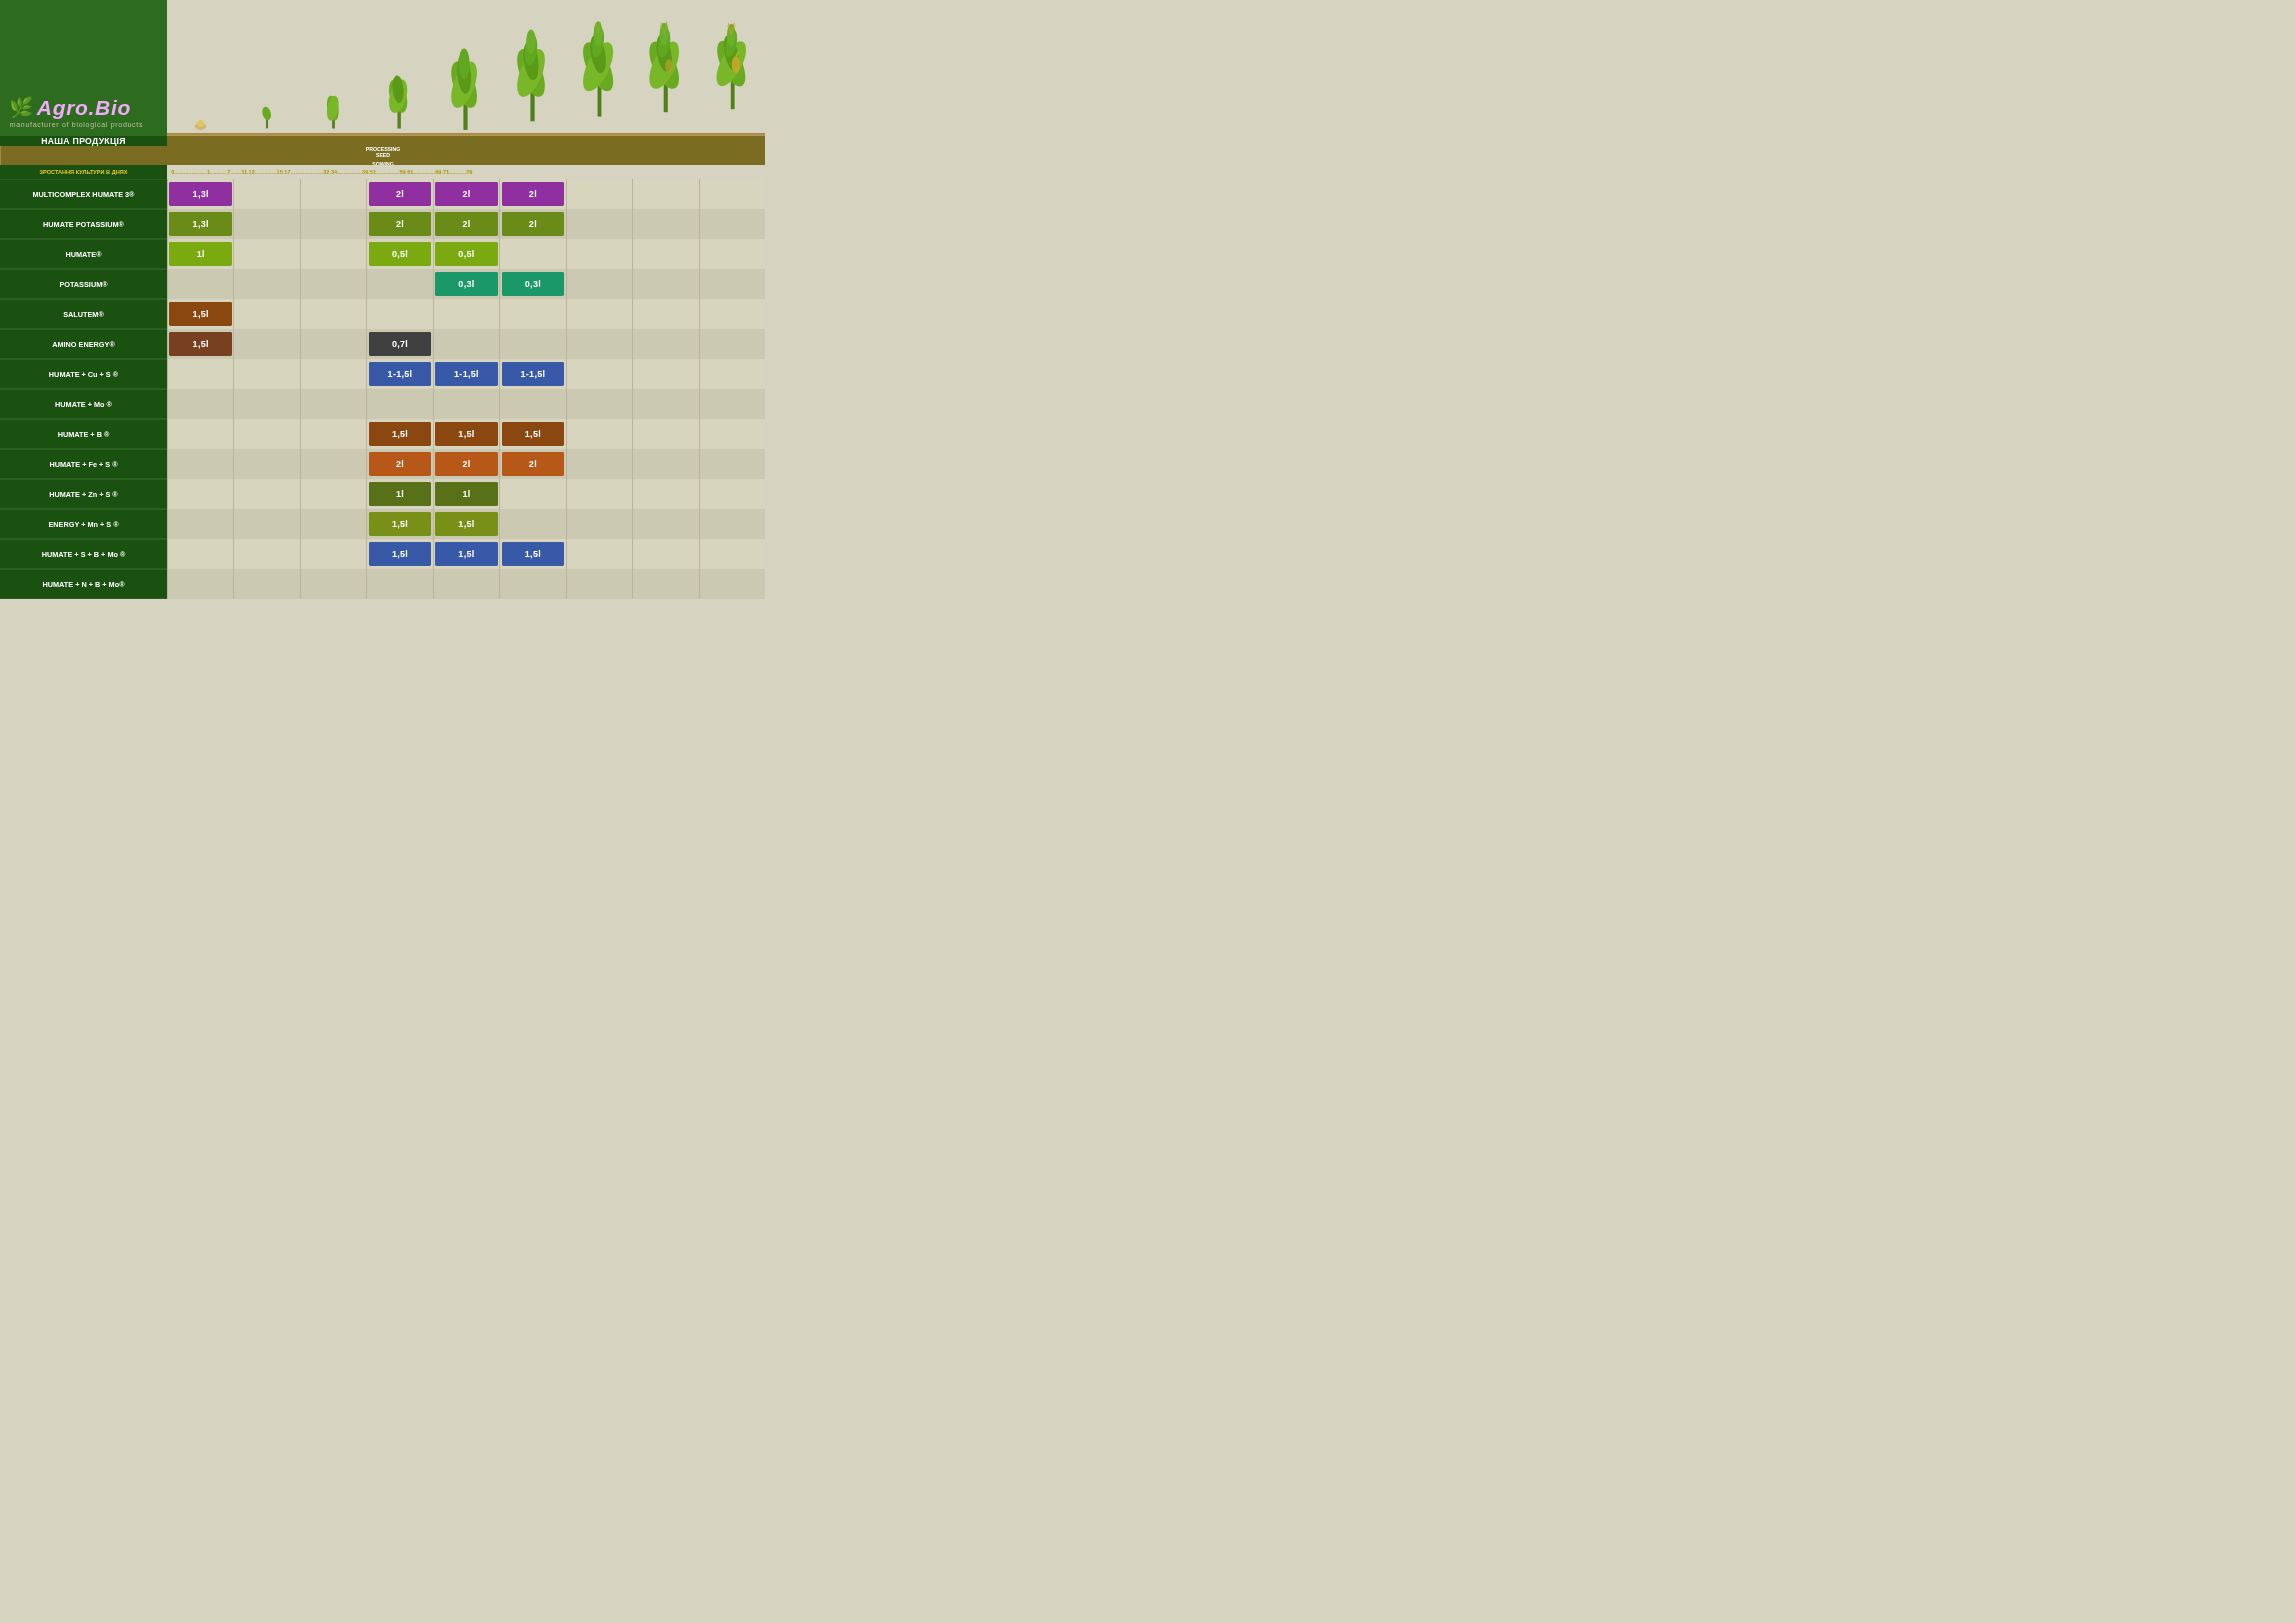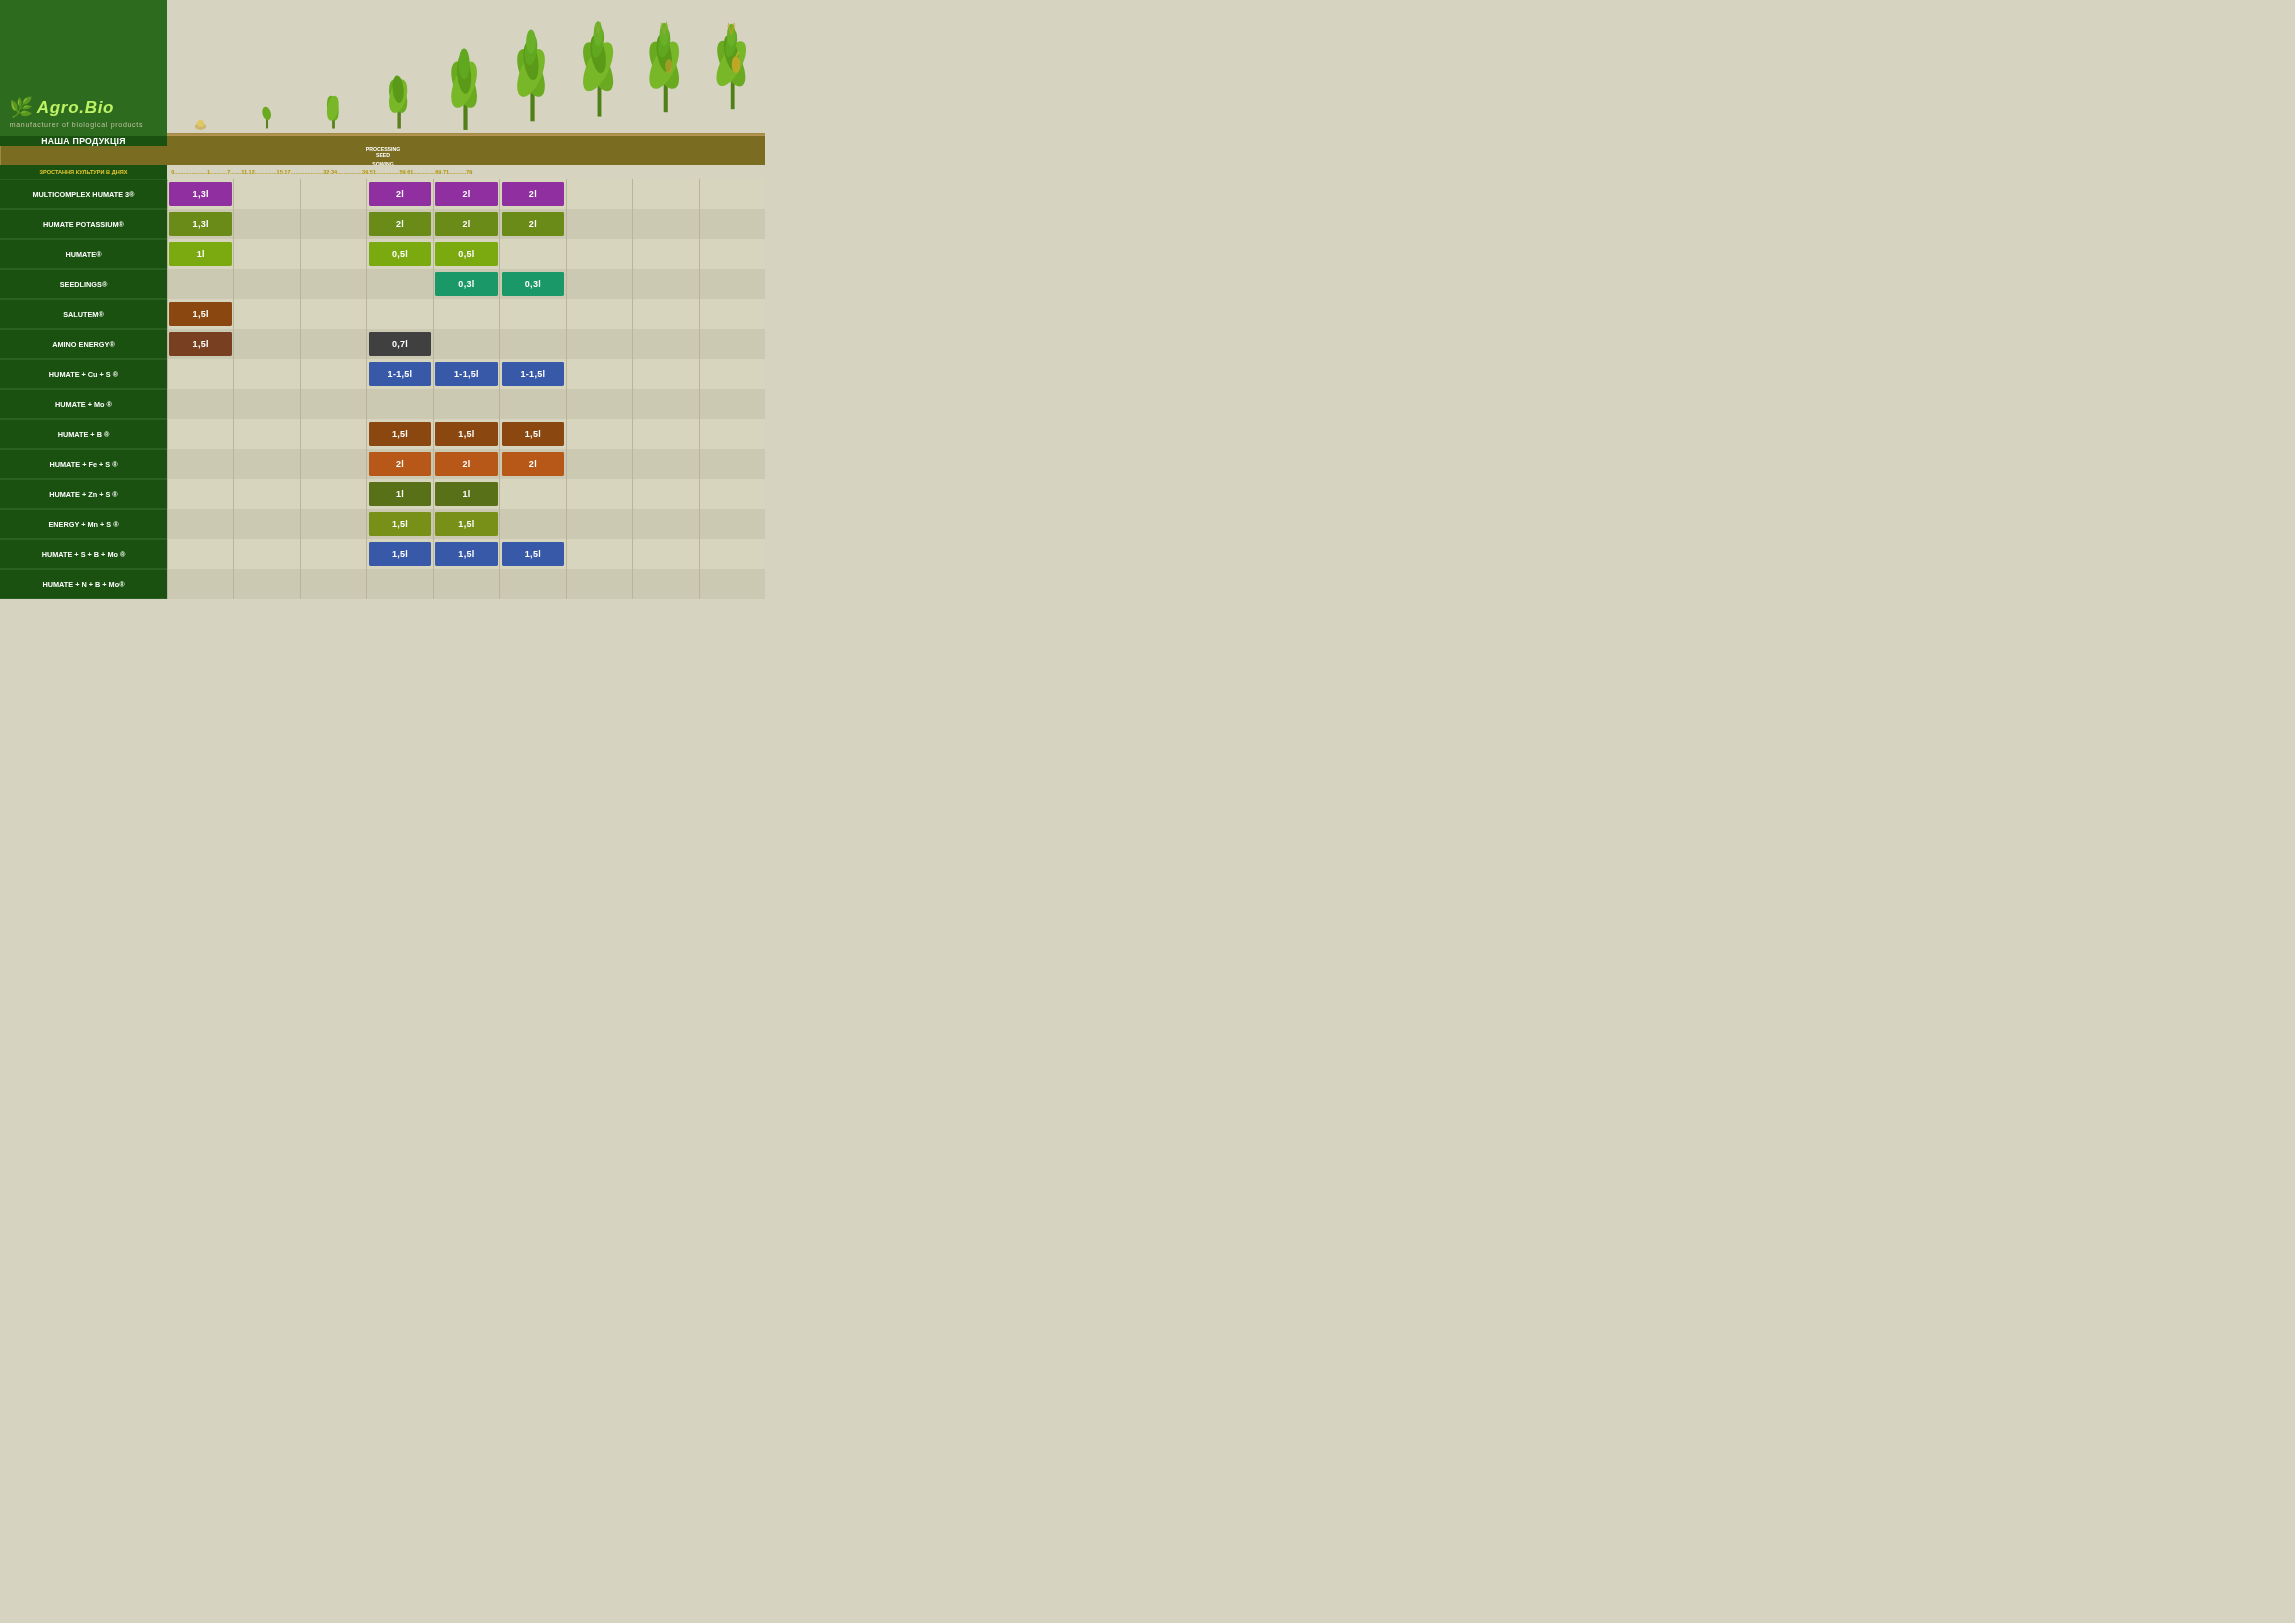--- a/index.html
+++ b/index.html
@@ -7,22 +7,22 @@
     body {
       width: 765px;
       min-height: 542px;
       background: #d6d3c0;
       font-family: Arial, sans-serif;
       display: flex;
       flex-direction: column;
     }
 
     .logo-text {
-      color: #bef264;
-      font-size: 17px;
+      color: #f0abfc;
+      font-size: 21px;
       font-weight: bold;
       font-style: italic;
       letter-spacing: 0.7px;
       line-height: 1;
       text-align: center;
     }
 
     .logo-leaf {
       color: #a0c840;
       font-size: 19.5px;
@@ -393,21 +393,21 @@
         </div>
         <div class="product-cell">
           <div class="val-box" style="background-color: rgb(122, 170, 16);">0,5l</div>
         </div>
         <div class="product-cell"></div>
         <div class="product-cell"></div>
         <div class="product-cell"></div>
         <div class="product-cell"></div>
       </div>
       <div class="product-row">
-        <div class="product-name">SEEDLINGS®</div>
+        <div class="product-name">POTASSIUM®</div>
         <div class="product-cell"></div>
         <div class="product-cell"></div>
         <div class="product-cell"></div>
         <div class="product-cell"></div>
         <div class="product-cell">
           <div class="val-box" style="background-color: rgb(26, 152, 104);">0,3l</div>
         </div>
         <div class="product-cell">
           <div class="val-box" style="background-color: rgb(26, 152, 104);">0,3l</div>
         </div>

